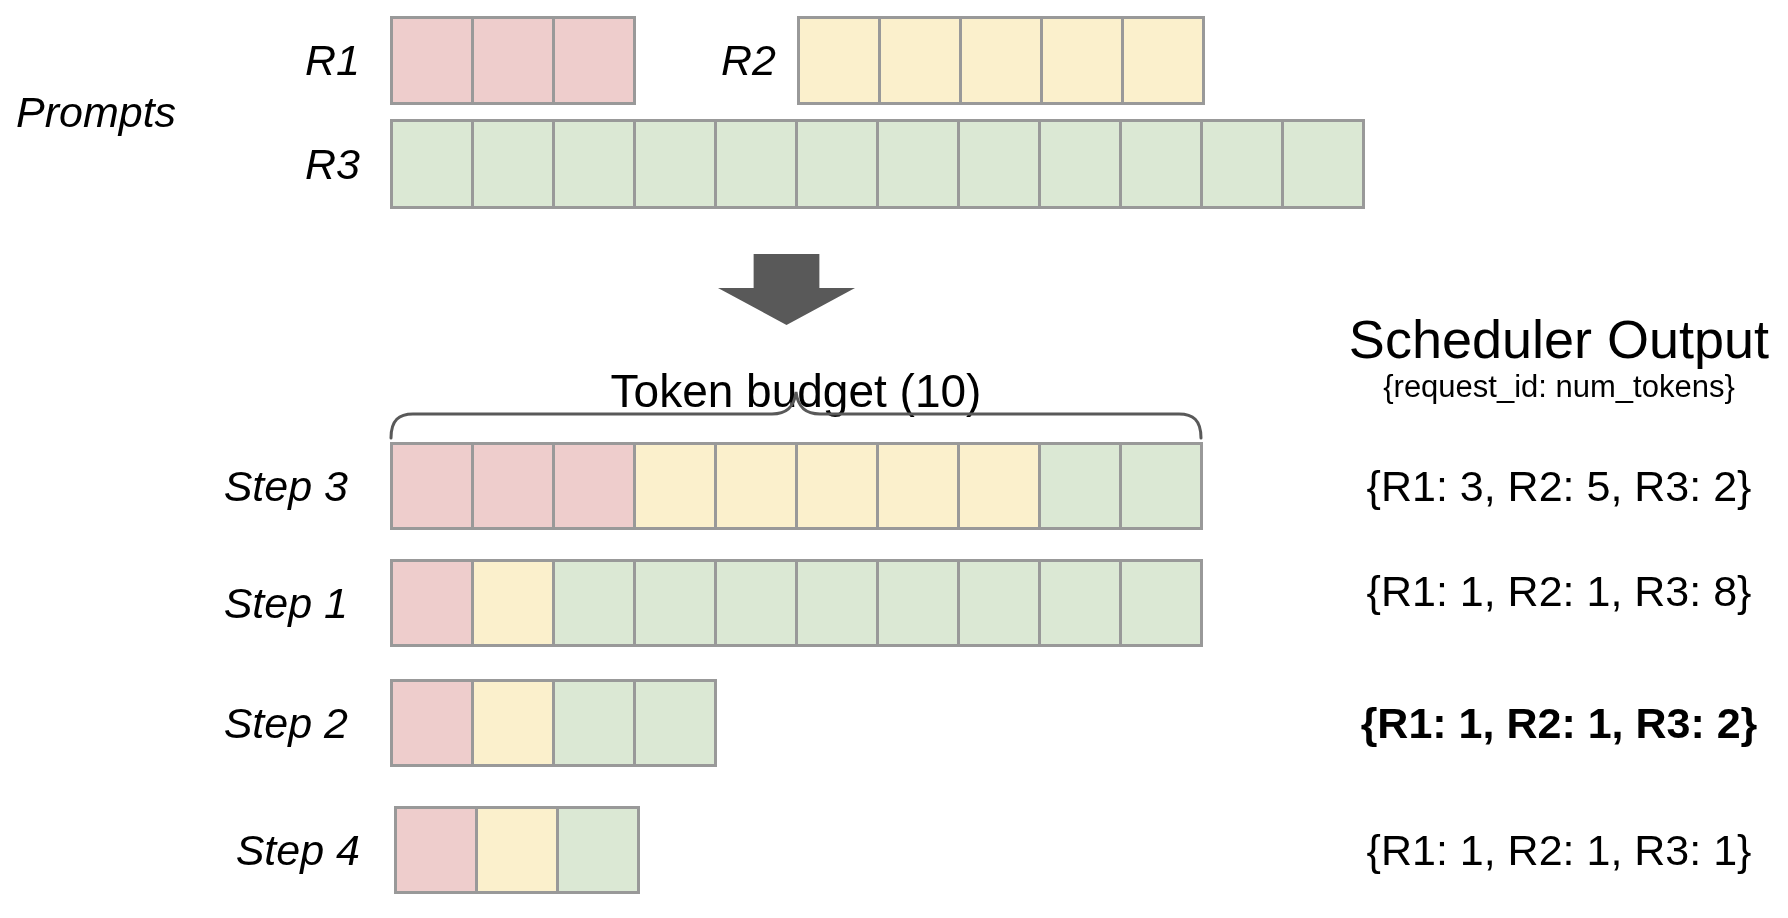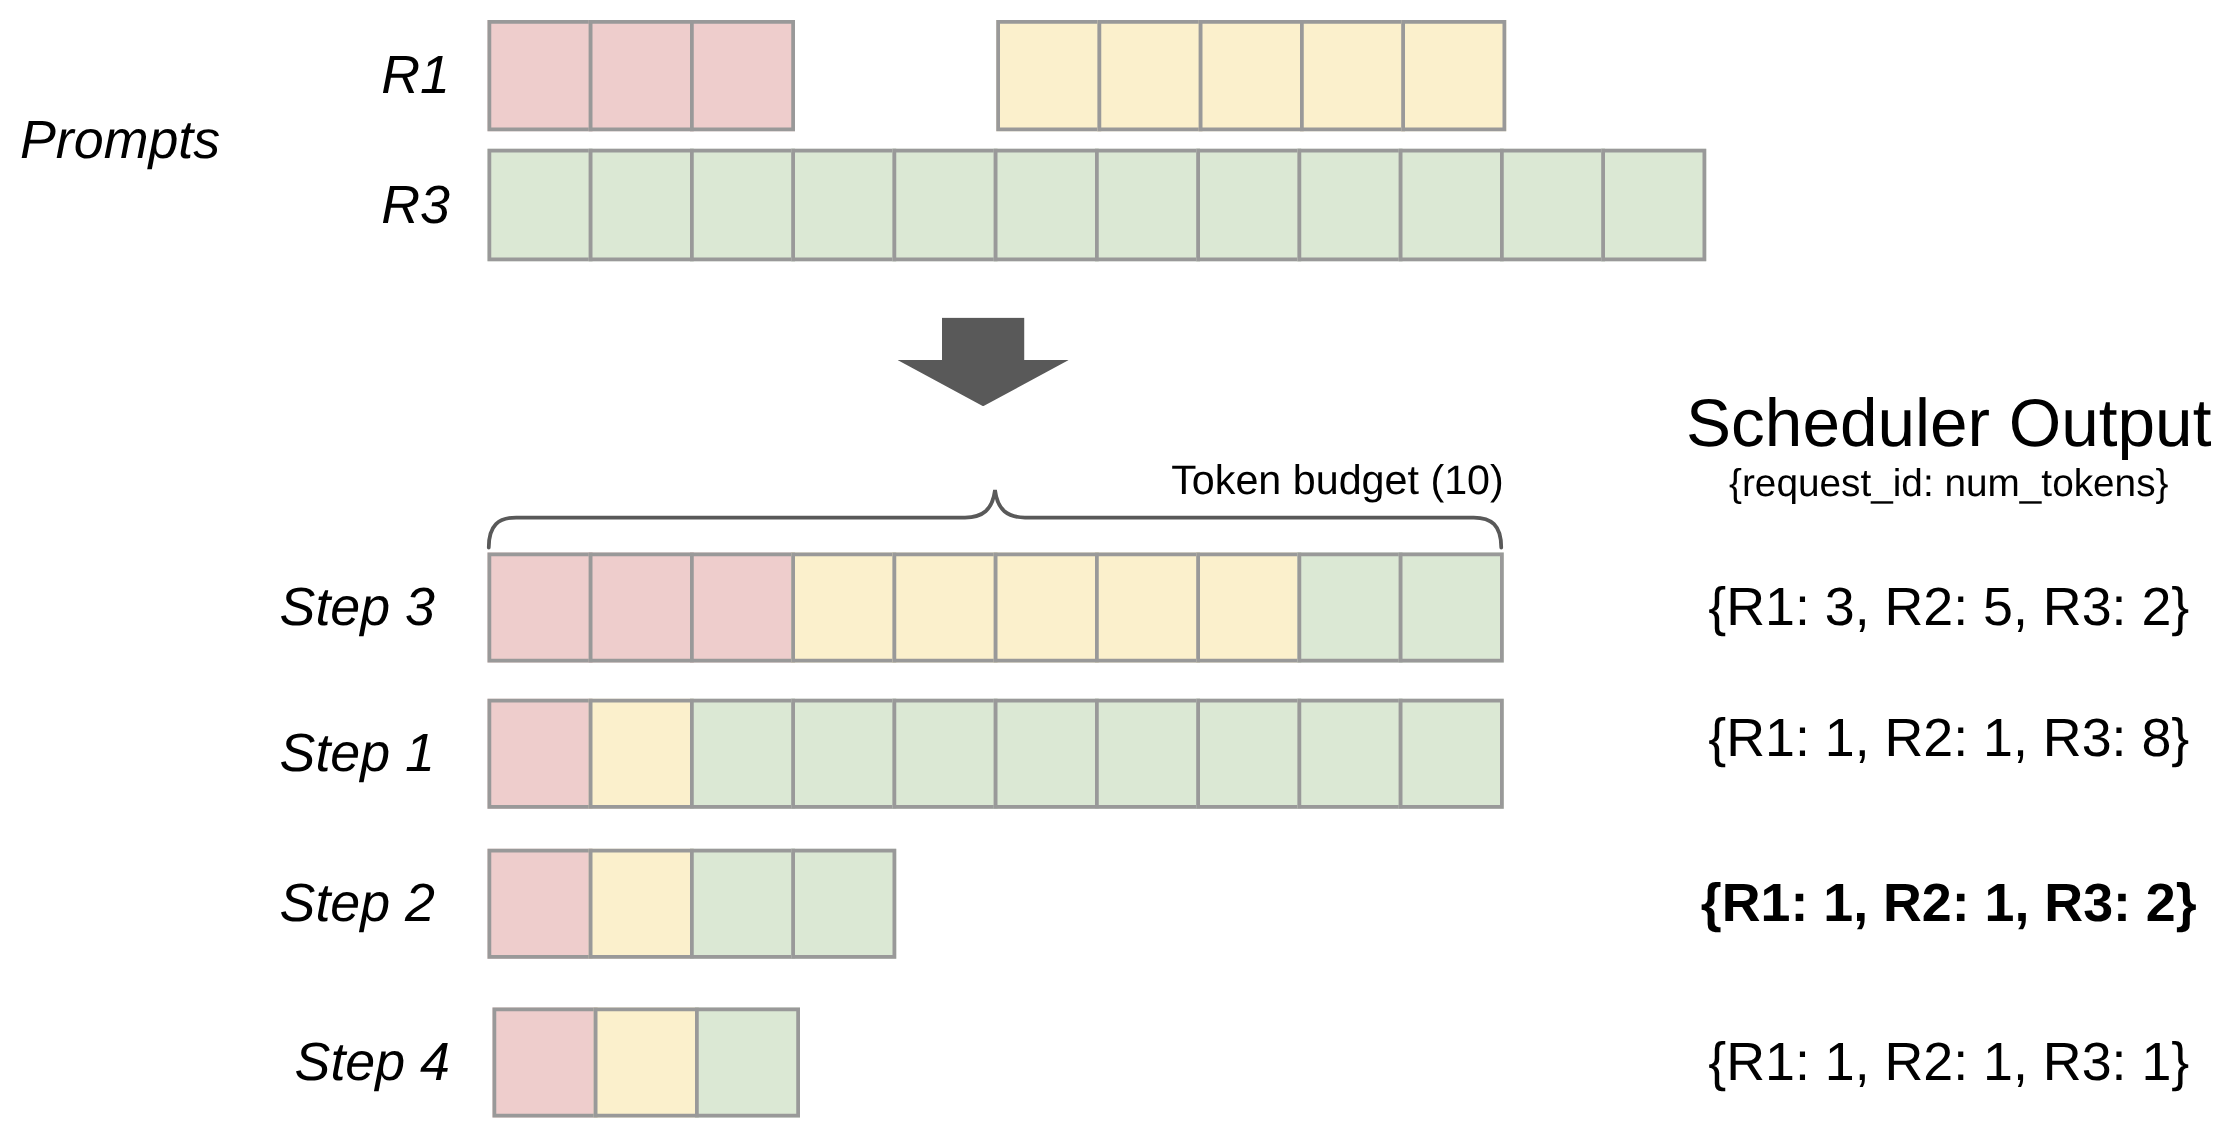--- a/index.html
+++ b/index.html
@@ -29,39 +29,40 @@
     width:84px;
     box-sizing:border-box;
     border:3px solid #999999;
   }
   .cell + .cell{margin-left:-3px;}
   
   .down-arrow{
     background:#595959;
     clip-path:polygon(26% 0, 74% 0, 74% 48%, 100% 48%, 50% 100%, 0 48%, 26% 48%);
   }
-  .budget-title{font-size:33px;text-align:right;line-height:1.1;}
+  .budget-title{font-size:46px;text-align:center;line-height:1.1;}
   .sched-title{font-size:54px;text-align:center;line-height:1.1;}
   .sched-sub{font-size:31px;text-align:center;line-height:1.1;}
   .step-output{font-size:43px;text-align:center;white-space:nowrap;}
 </style>
 </head>
 <body>
 
 <div id="canvas">
 
   <div class="abs lbl vcenter" style="left:16px;top:16px;height:193px;">Prompts</div>
 
   <div class="abs lbl vcenter rightalign" style="left:180px;top:16px;width:180px;height:89px;">R1</div>
   <div class="abs token-row" style="left:390px;top:16px;height:89px;">
       <div class="cell" style="background: rgb(238, 205, 204); border-color: rgb(153, 153, 153);"></div>
       <div class="cell" style="background: rgb(238, 205, 204); border-color: rgb(153, 153, 153);"></div>
       <div class="cell" style="background: rgb(238, 205, 204); border-color: rgb(153, 153, 153);"></div>
     </div>
 
+  <div class="abs lbl vcenter rightalign" style="left:600px;top:16px;width:176px;height:89px;">R2</div>
   <div class="abs token-row" style="left:797px;top:16px;height:89px;">
       <div class="cell" style="background: rgb(251, 240, 204); border-color: rgb(153, 153, 153);"></div>
       <div class="cell" style="background: rgb(251, 240, 204); border-color: rgb(153, 153, 153);"></div>
       <div class="cell" style="background: rgb(251, 240, 204); border-color: rgb(153, 153, 153);"></div>
       <div class="cell" style="background: rgb(251, 240, 204); border-color: rgb(153, 153, 153);"></div>
       <div class="cell" style="background: rgb(251, 240, 204); border-color: rgb(153, 153, 153);"></div>
     </div>
 
   <div class="abs lbl vcenter rightalign" style="left:180px;top:119px;width:180px;height:90px;">R3</div>
   <div class="abs token-row" style="left:390px;top:119px;height:90px;">

